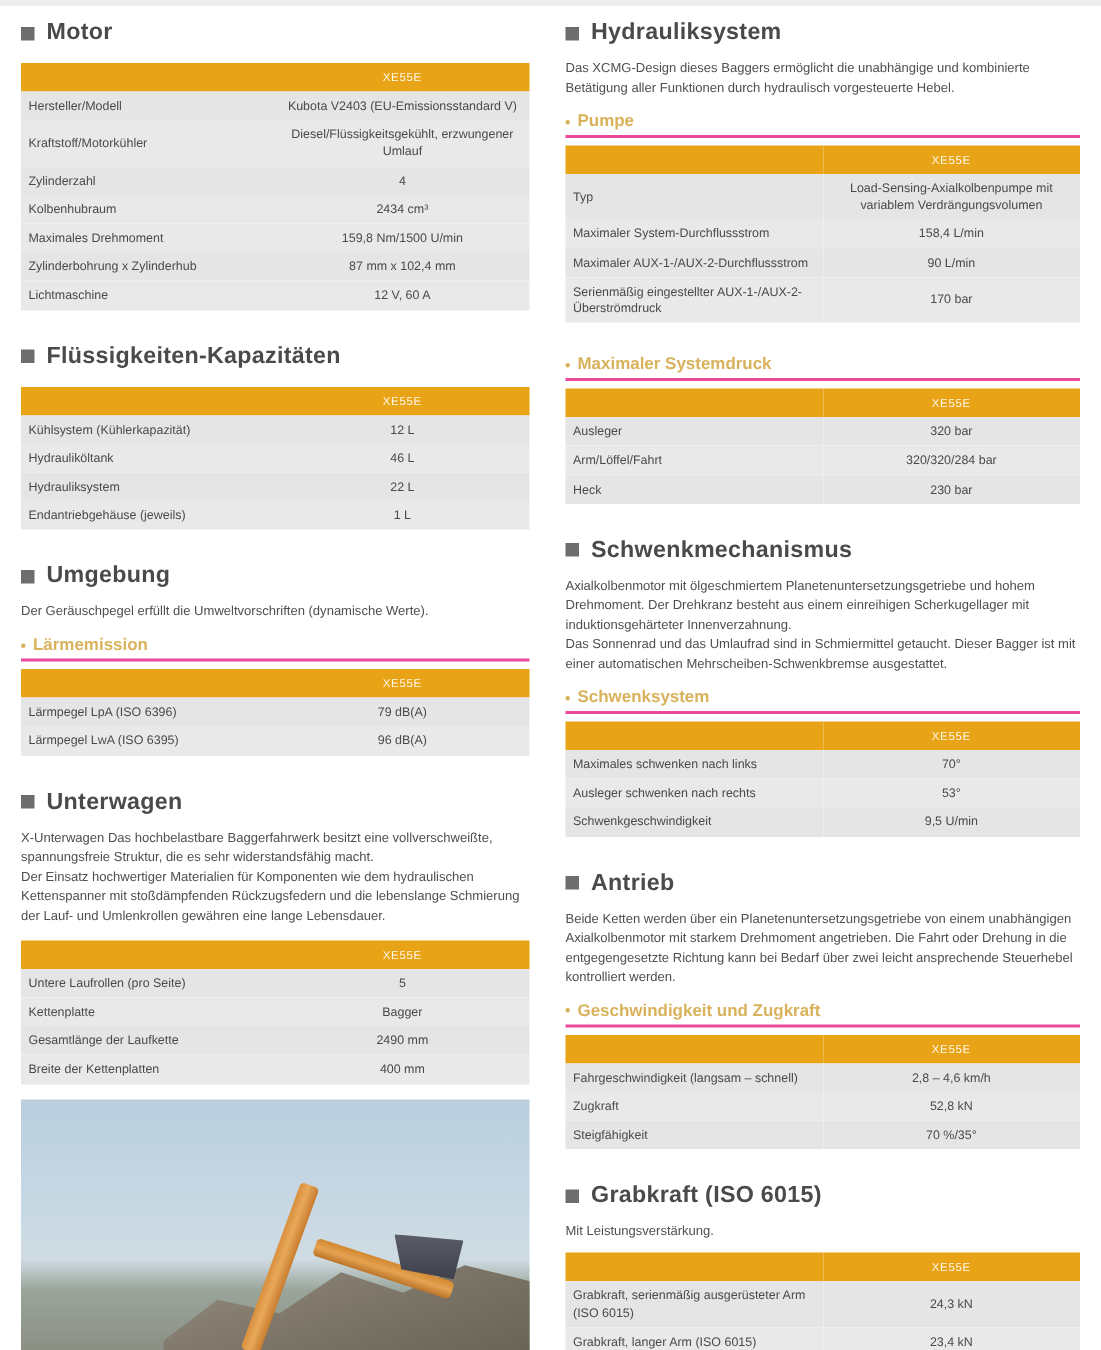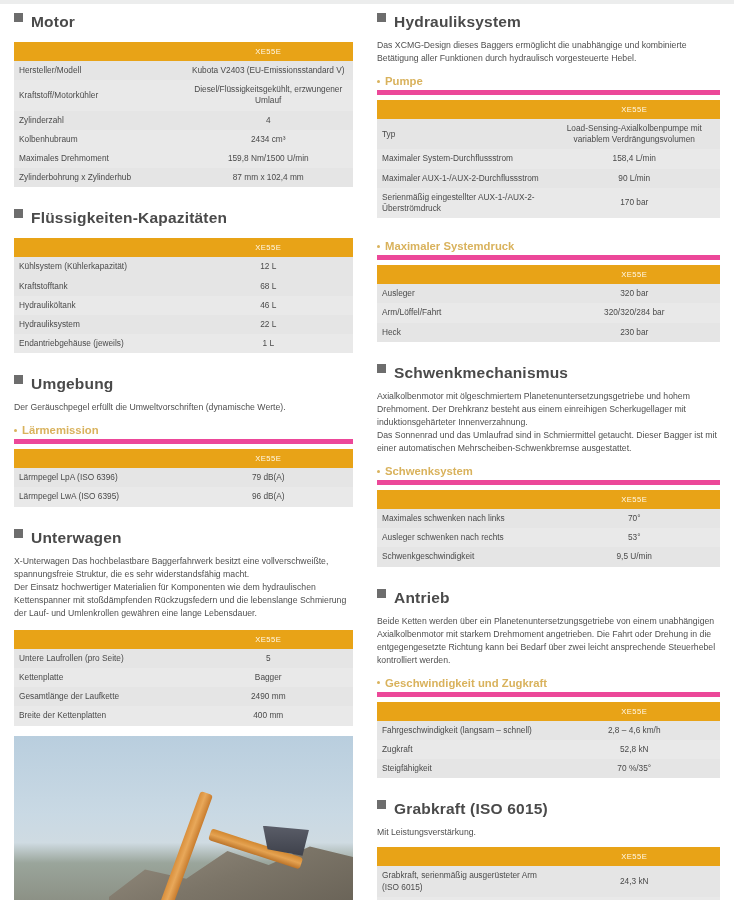--- a/index.html
+++ b/index.html
@@ -15,37 +15,37 @@
   .page {
     display: flex;
     width: 734px;
     padding: 9px 0 0 0;
   }
   .col { width: 367px; padding: 0 14px; }
   .col.right { padding-left: 10px; padding-right: 14px; }
 
   
   .sec-head {
-    display: flex; 
+    display: flex; align-items: center;
     gap: 8px;
     margin: 0 0 11px 0;
     font-size: 15.5px; font-weight: bold;
     color: #4a4a4a; letter-spacing: .2px;
   }
   .sec-head.tight { margin-bottom: 8px; }
   .sq {
     width: 9px; height: 9px; background: #6d6d6d;
     display: inline-block; flex: 0 0 auto;
   }
   .sub-head {
     font-size: 11.3px; font-weight: bold;
     color: #d9b25c;
     padding: 0 0 3px 0;
     margin: 0 0 5px 0;
-    border-bottom: 5px solid #ec4899;
+    border-bottom: 2px solid #ec4899;
     display: flex; align-items: center; gap: 5px;
   }
   .dot {
     width: 3px; height: 3px; border-radius: 50%;
     background: #d9b25c; display: inline-block; flex: 0 0 auto;
   }
   .para {
     font-size: 8.7px; line-height: 1.5;
     color: #4f4f4f; margin: 0 0 10px 0;
   }
@@ -153,42 +153,42 @@
             <td class="value">2434 cm³</td>
           </tr>
           <tr class="even">
             <td class="label">Maximales Drehmoment</td>
             <td class="value">159,8 Nm/1500 U/min</td>
           </tr>
           <tr class="odd">
             <td class="label">Zylinderbohrung x Zylinderhub</td>
             <td class="value">87 mm x 102,4 mm</td>
           </tr>
+          <tr class="even">
+            <td class="label">Lichtmaschine</td>
+            <td class="value">12 V, 60 A</td>
+          </tr>
         </tbody>
     </table>
 
     <div class="sec-head">
       <span class="sq"></span>
       <span>Flüssigkeiten-Kapazitäten</span>
     </div>
     <table class="spec">
       <tbody>
           <tr>
             <th class="blank"></th>
           <th class="model">XE55E</th>
           </tr>
       </tbody>
         <tbody>
           <tr class="odd">
             <td class="label">Kühlsystem (Kühlerkapazität)</td>
             <td class="value">12 L</td>
-          </tr>
-          <tr class="odd">
-            <td class="label">Kraftstofftank</td>
-            <td class="value">68 L</td>
           </tr>
           <tr class="even">
             <td class="label">Hydrauliköltank</td>
             <td class="value">46 L</td>
           </tr>
           <tr class="odd">
             <td class="label">Hydrauliksystem</td>
             <td class="value">22 L</td>
           </tr>
           <tr class="even">

